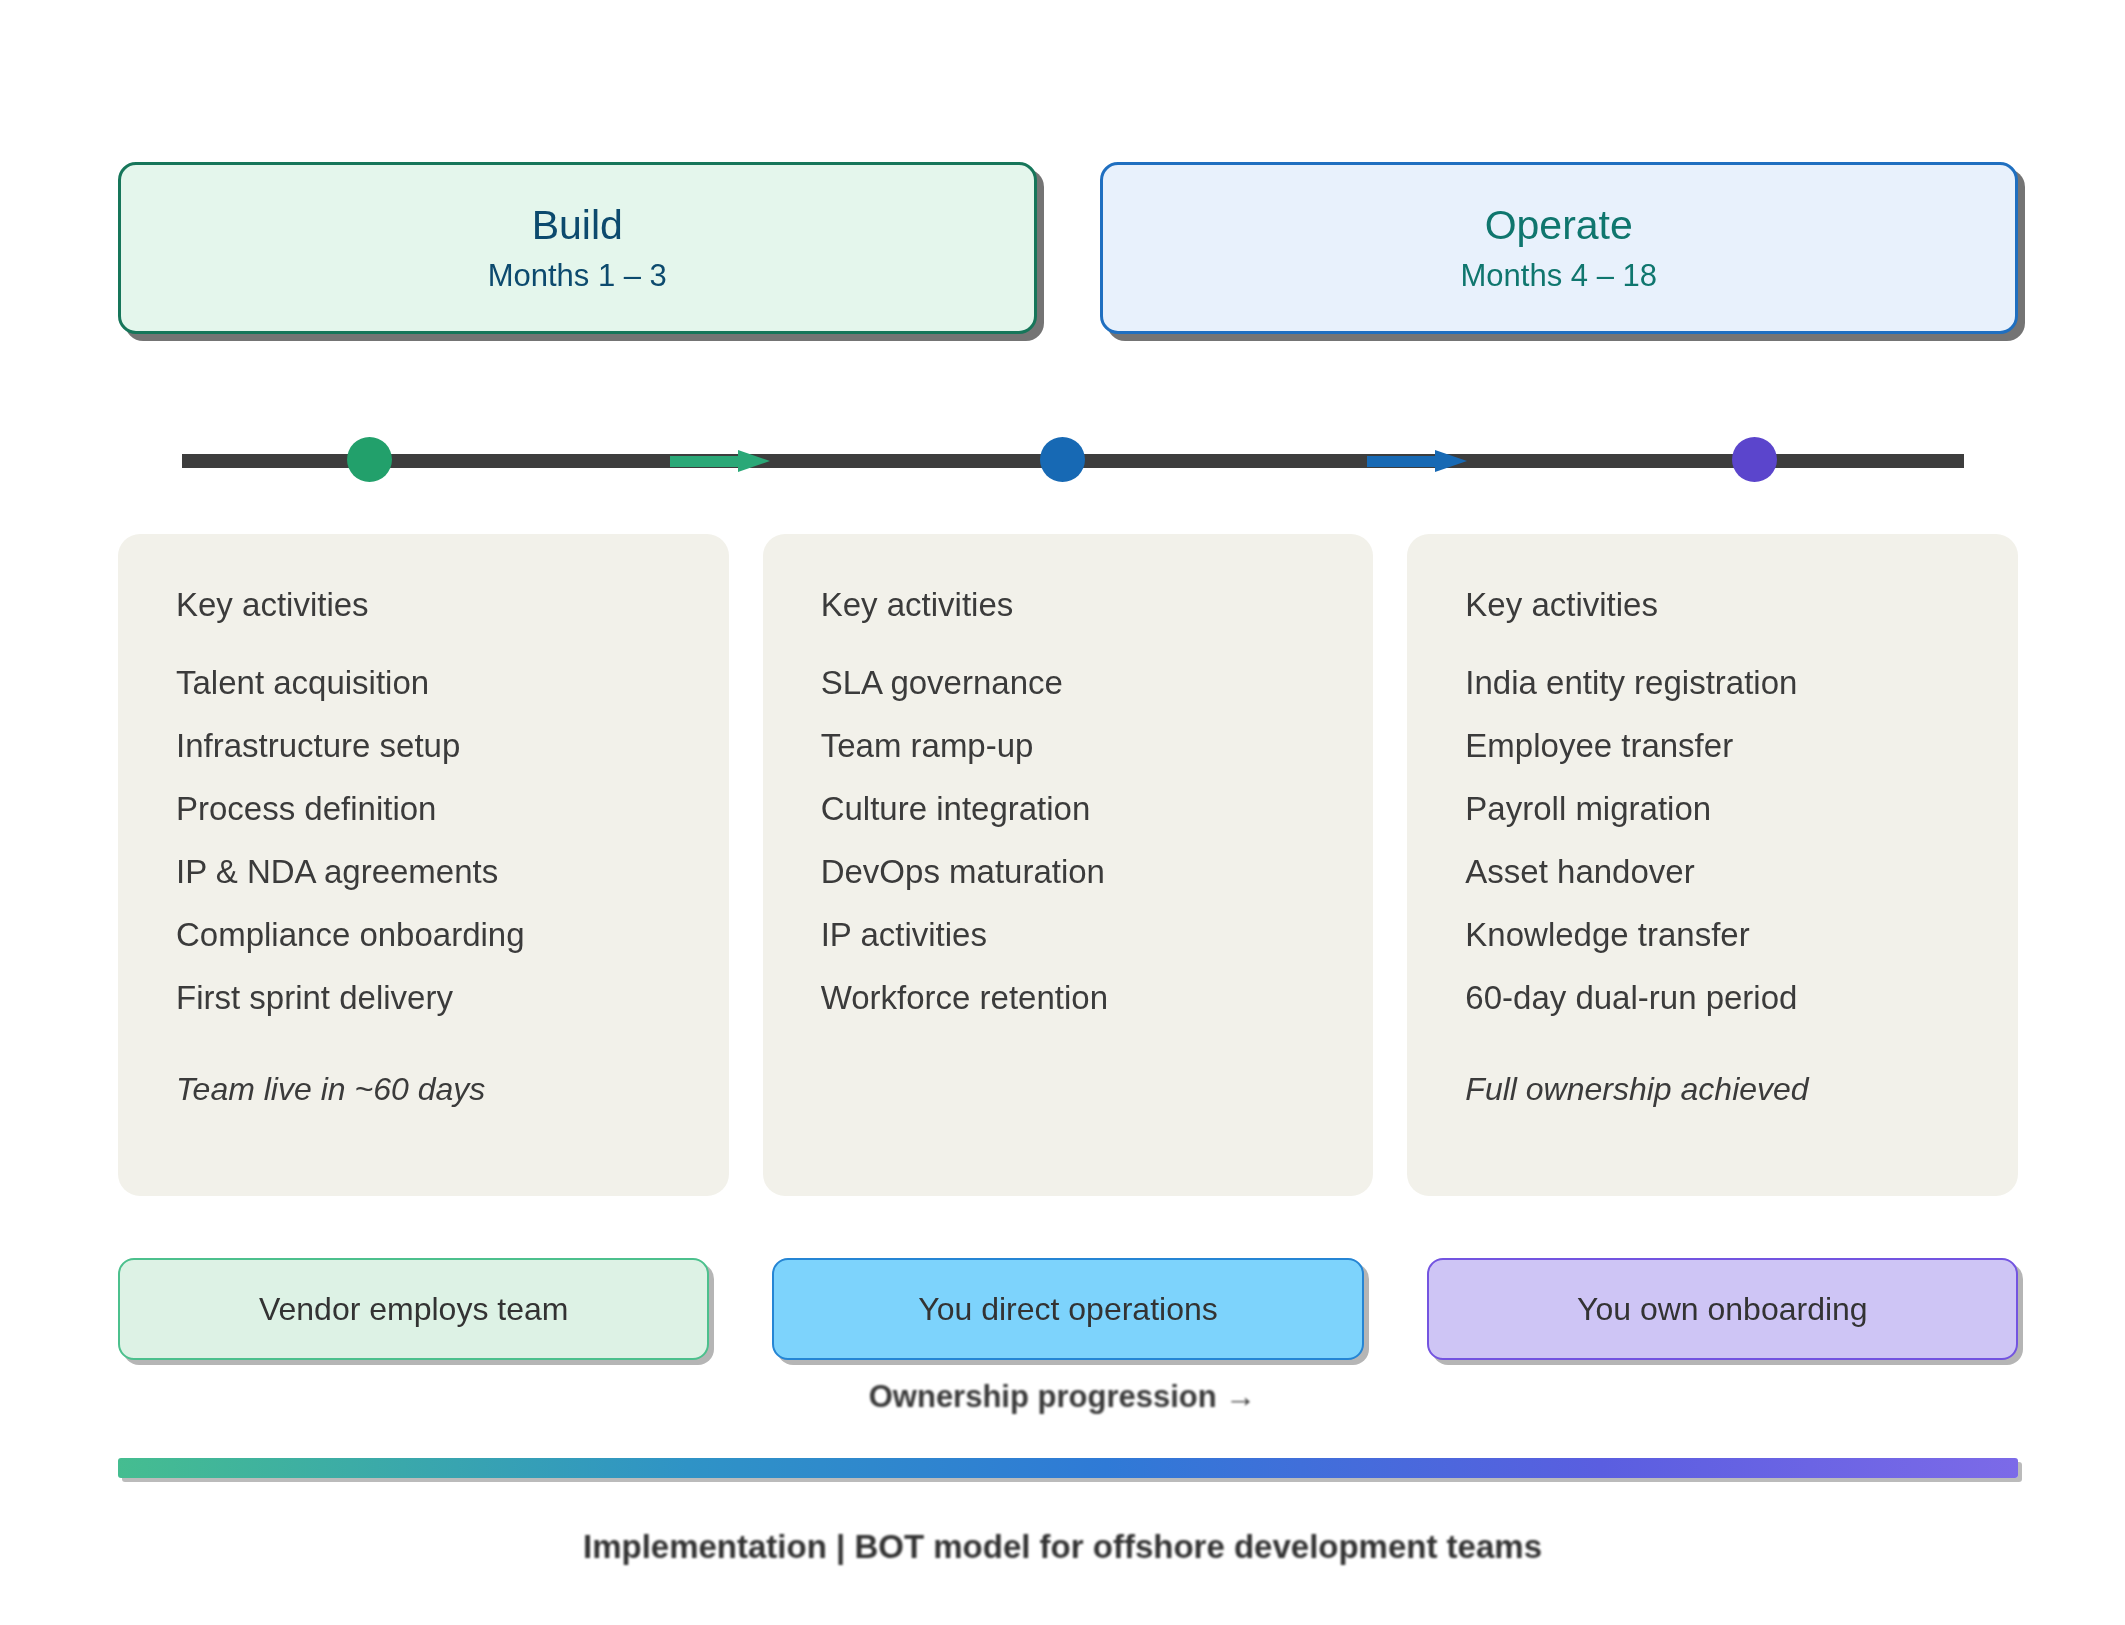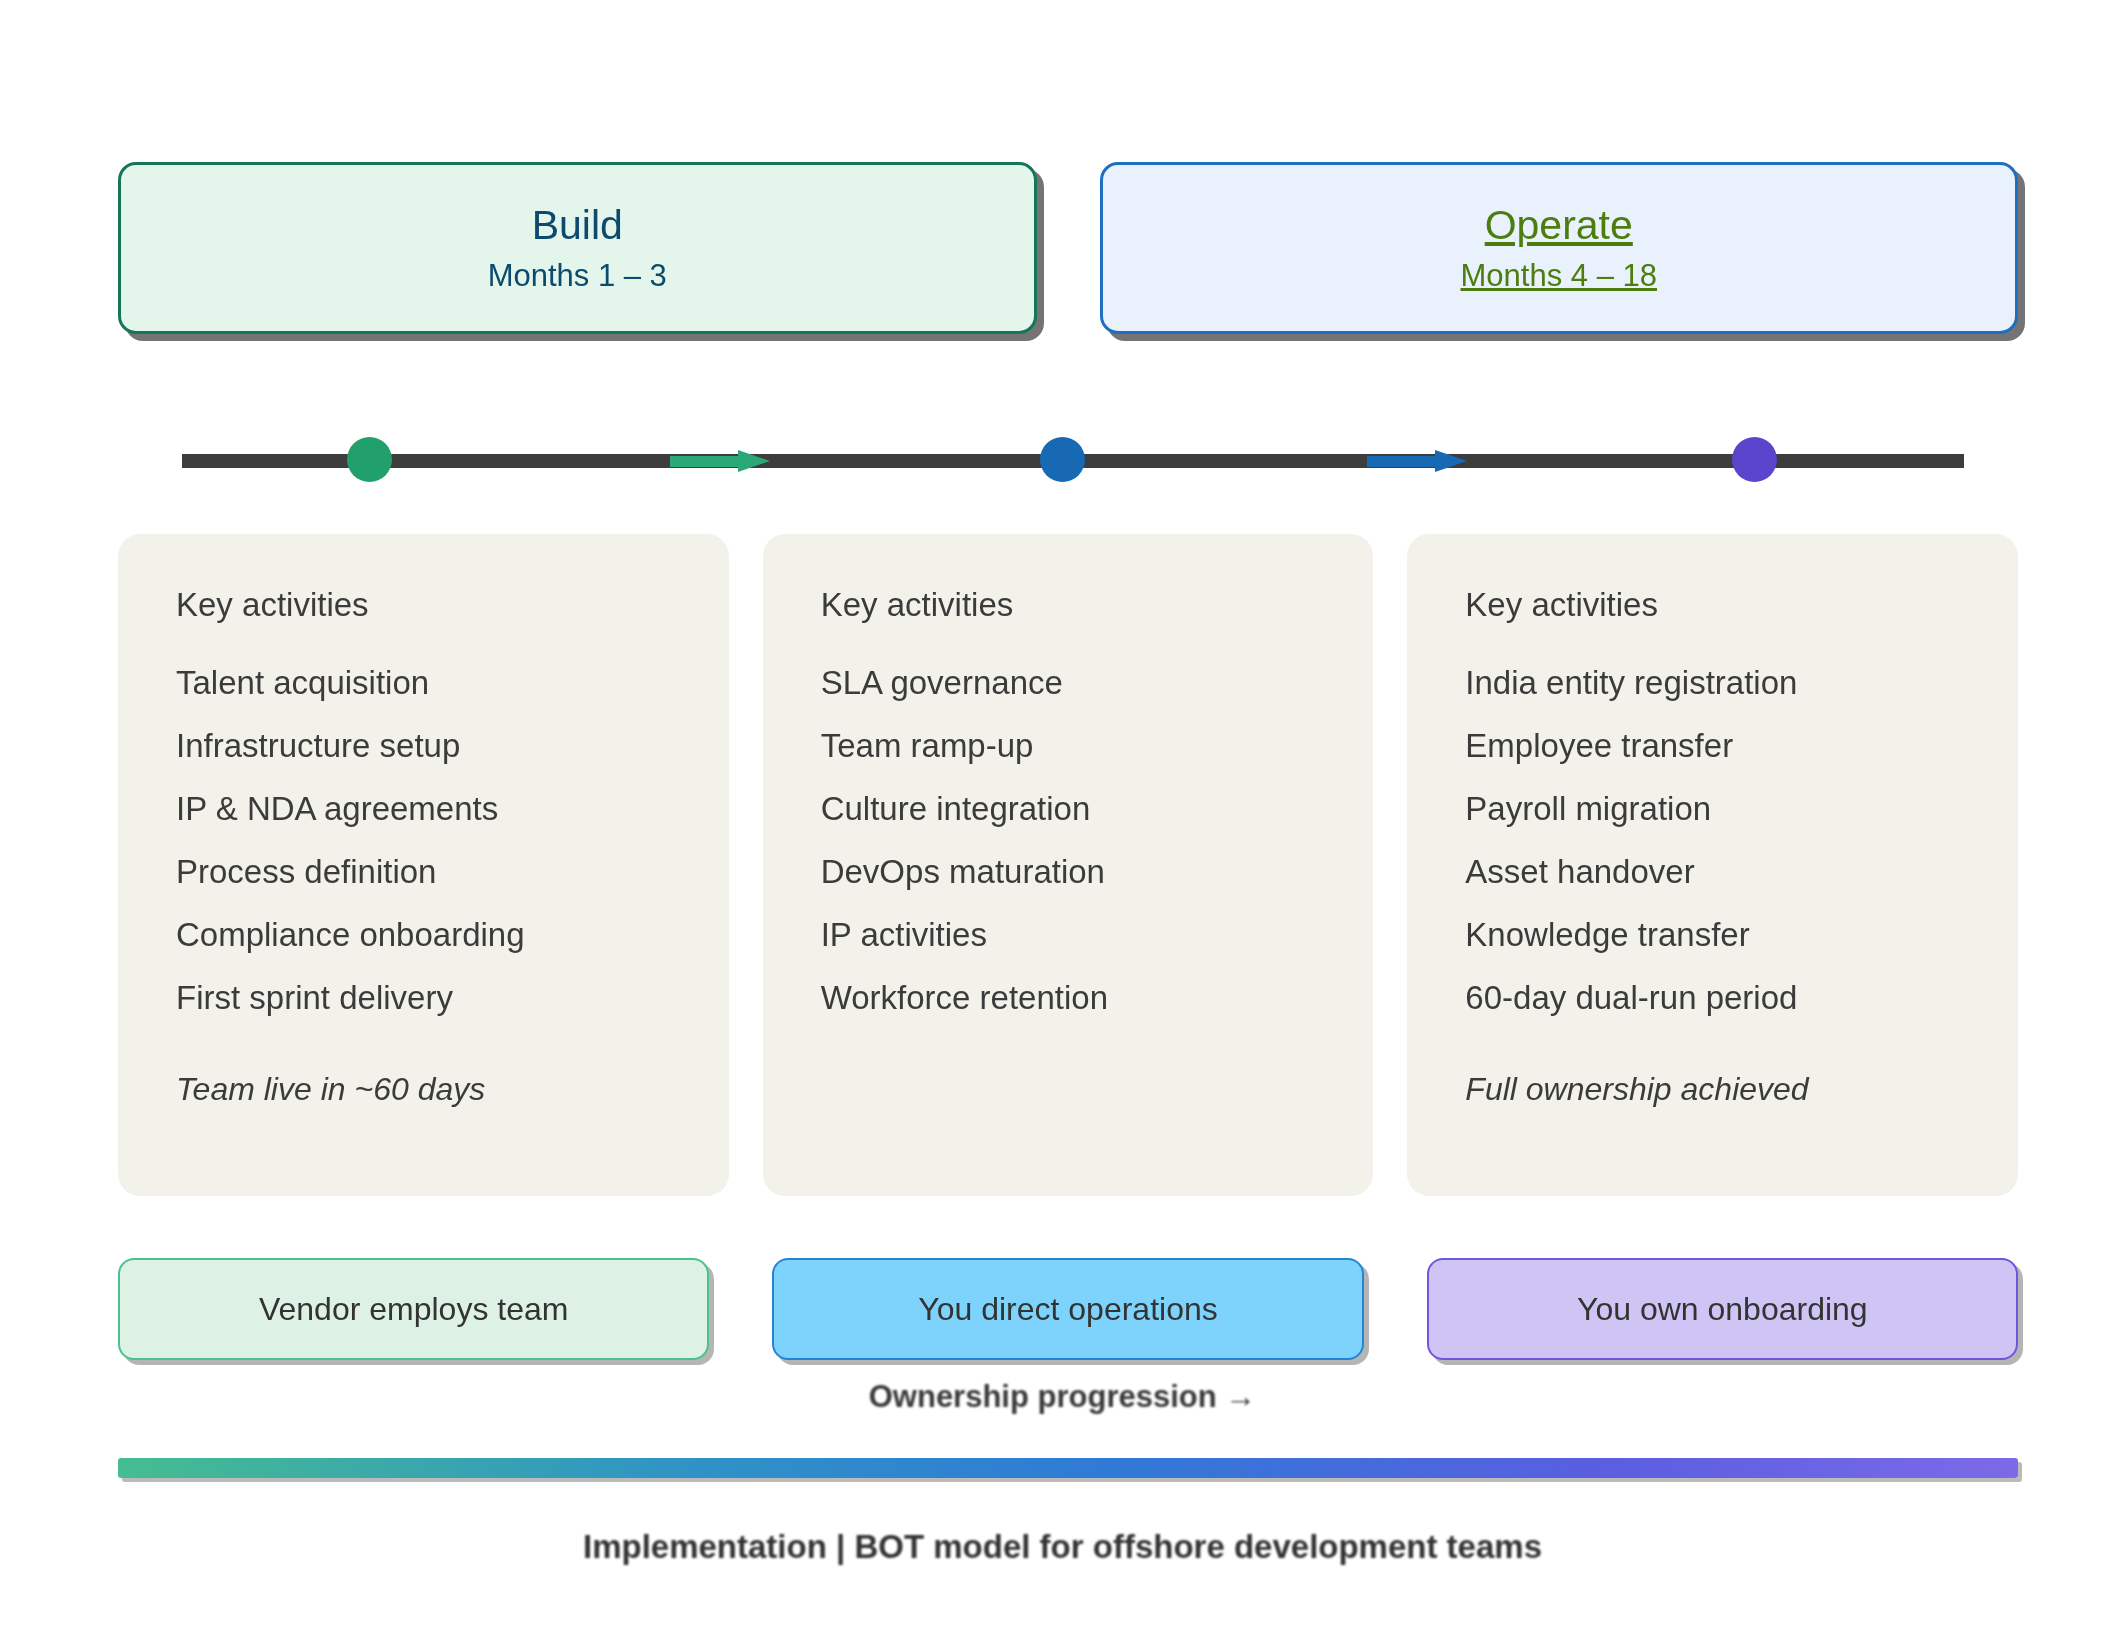--- a/index.html
+++ b/index.html
@@ -50,21 +50,21 @@
     font-weight: 400;
   }
   .phase-header .ph-sub {
     font-size: 31px;
     line-height: 1.1;
     font-weight: 400;
   }
   .ph-build   { background: #e4f6ec; border-color: #16765a; }
   .ph-build .ph-title, .ph-build .ph-sub { color: #0c4a6e; }
   .ph-operate { background: #e8f1fc; border-color: #1f6fc0; }
-  .ph-operate .ph-title, .ph-operate .ph-sub { color: #4d7c0f; text-decoration: underline; }
+  .ph-operate .ph-title, .ph-operate .ph-sub { color: #0f766e; }
   .ph-transfer{ background: #eeebfb; border-color: #5b3fd4; }
   .ph-transfer .ph-title, .ph-transfer .ph-sub { color: #4a32c4; }
 
   
   .timeline {
     position: absolute;
     left: 182px;
     top: 447px;
     width: 1782px;
     height: 26px;
@@ -253,22 +253,22 @@
     <div class="tl-marker tl-m3"></div>
   </div>
 
   <div class="activity-cards">
 
     <div class="activity-card">
       <div class="card-heading">Key activities</div>
       <ul class="card-list">
         <li>Talent acquisition</li>
         <li>Infrastructure setup</li>
+        <li>Process definition</li>
         <li>IP &amp; NDA agreements</li>
-        <li>Process definition</li>
         <li>Compliance onboarding</li>
         <li>First sprint delivery</li>
       </ul>
       <div class="card-outcome">Team live in ~60 days</div>
     </div>
 
     <div class="activity-card">
       <div class="card-heading">Key activities</div>
       <ul class="card-list">
         <li>SLA governance</li>

